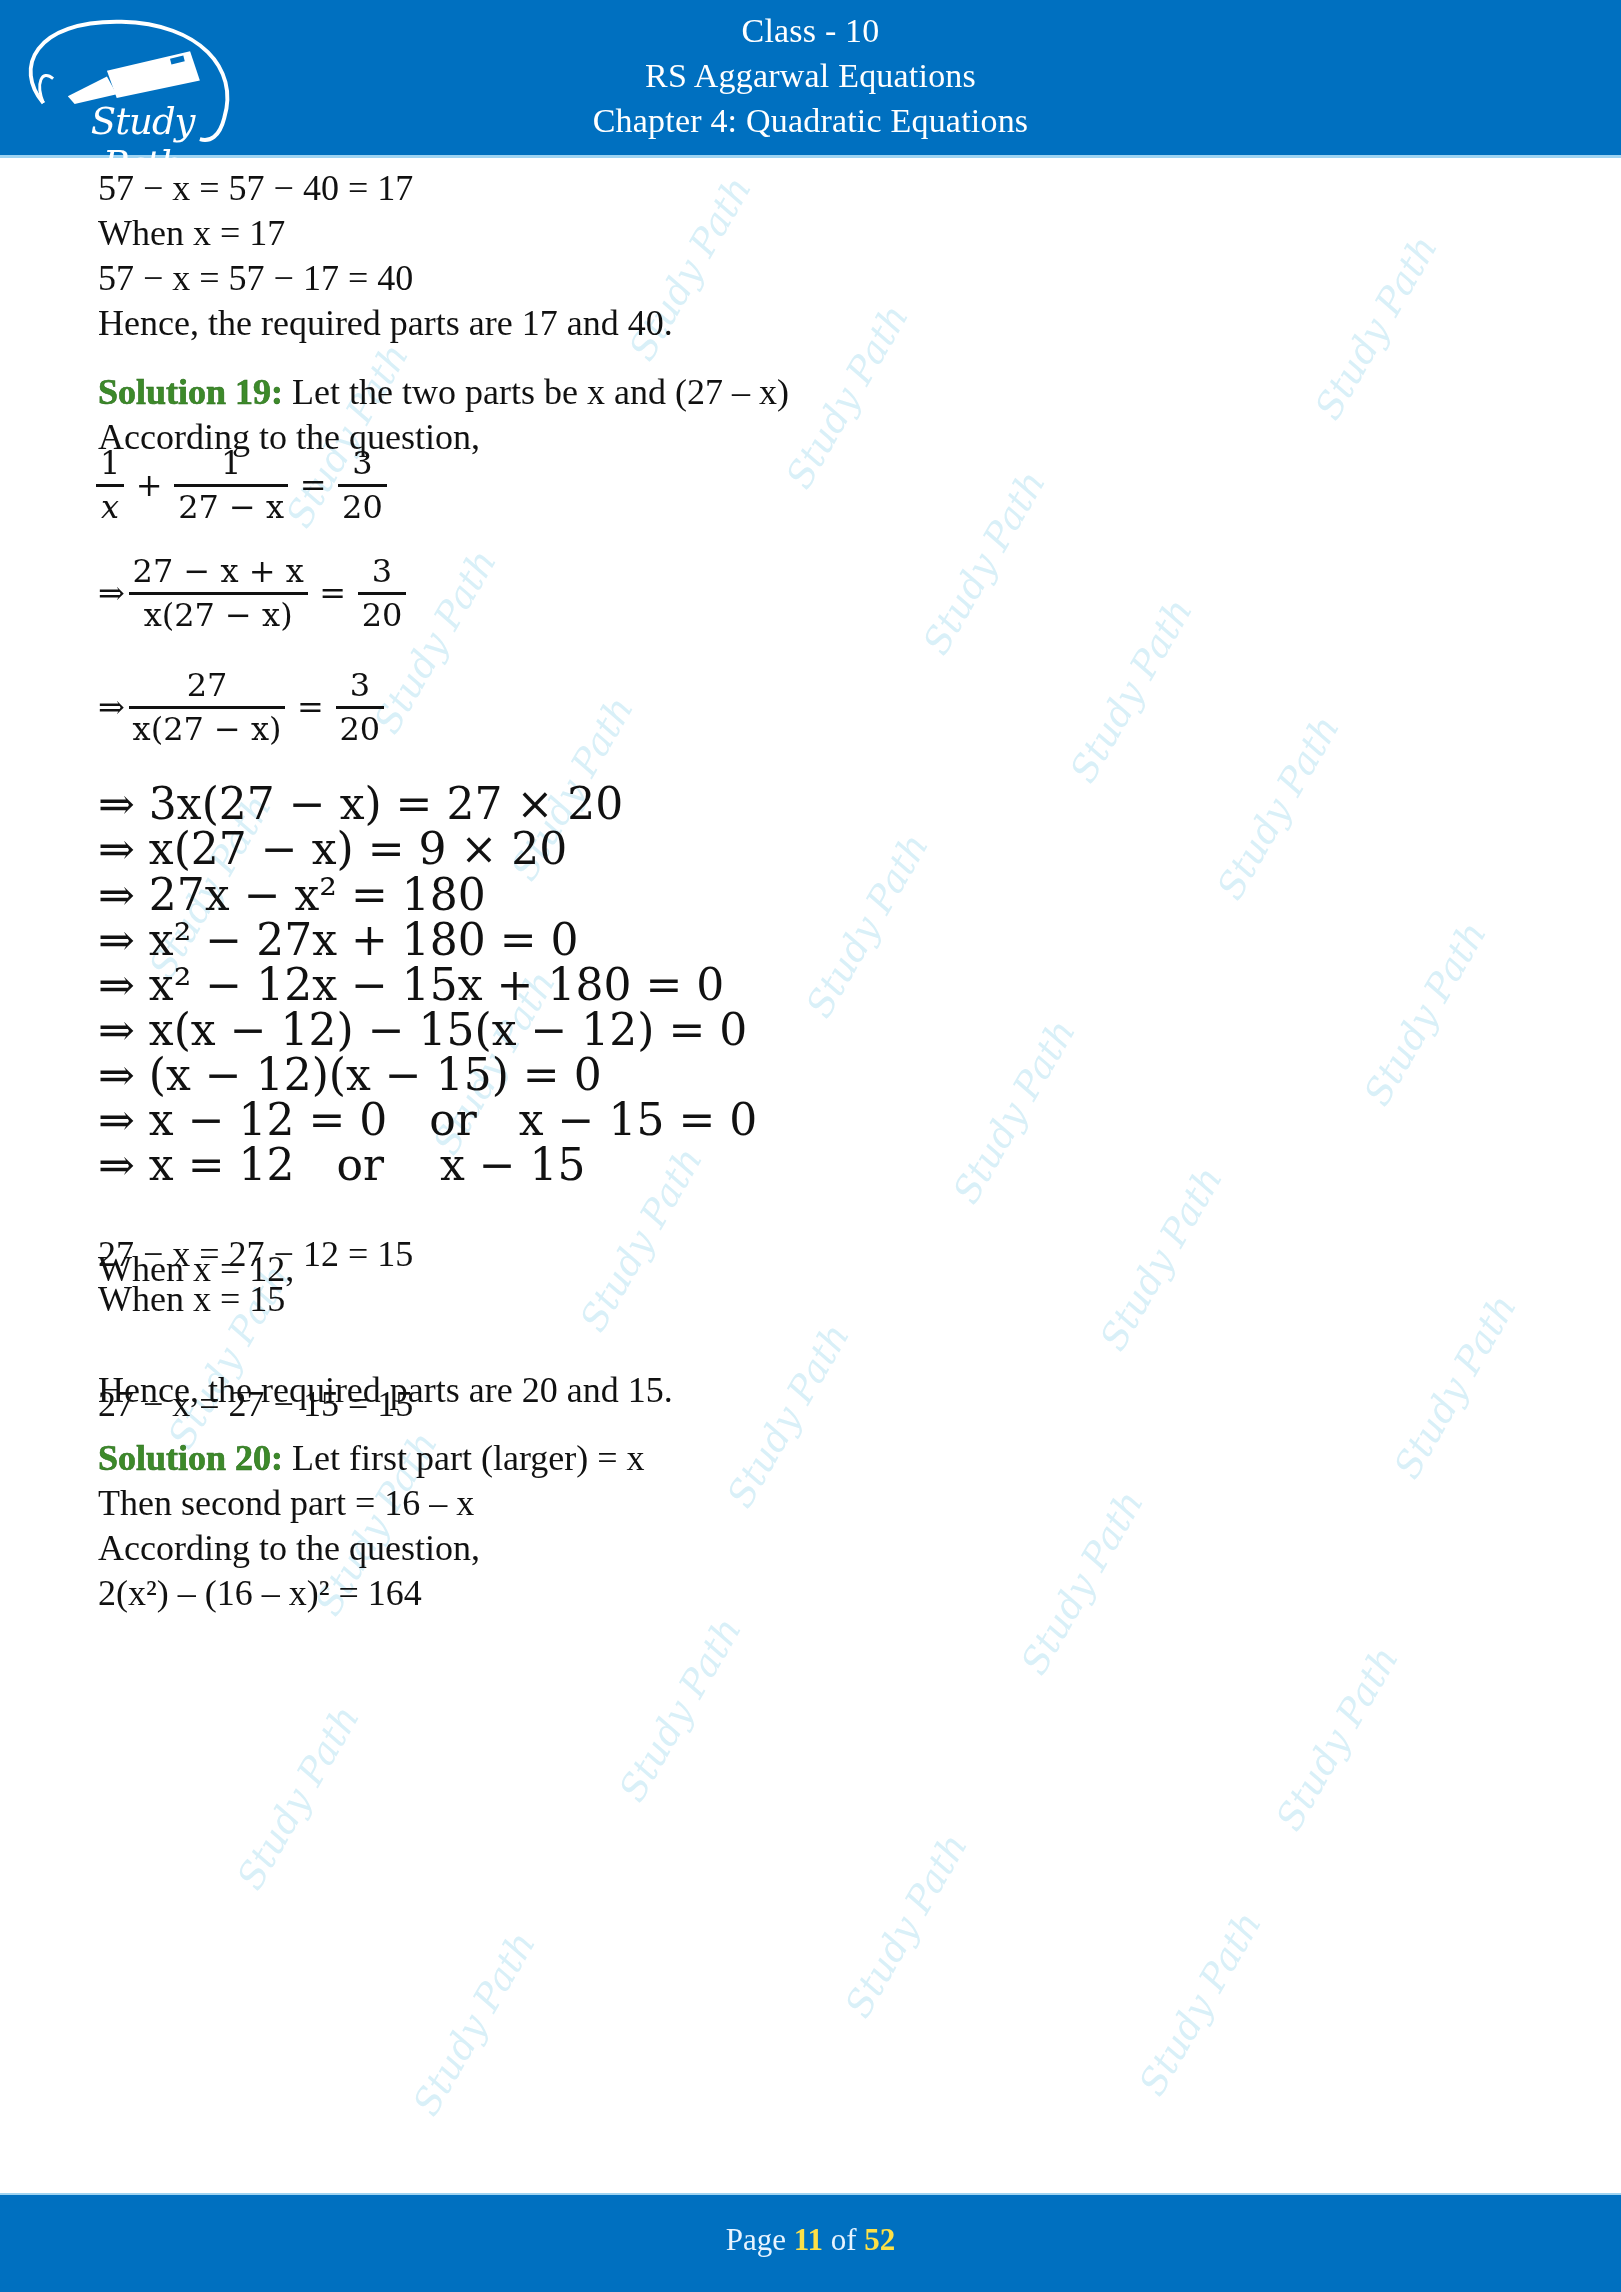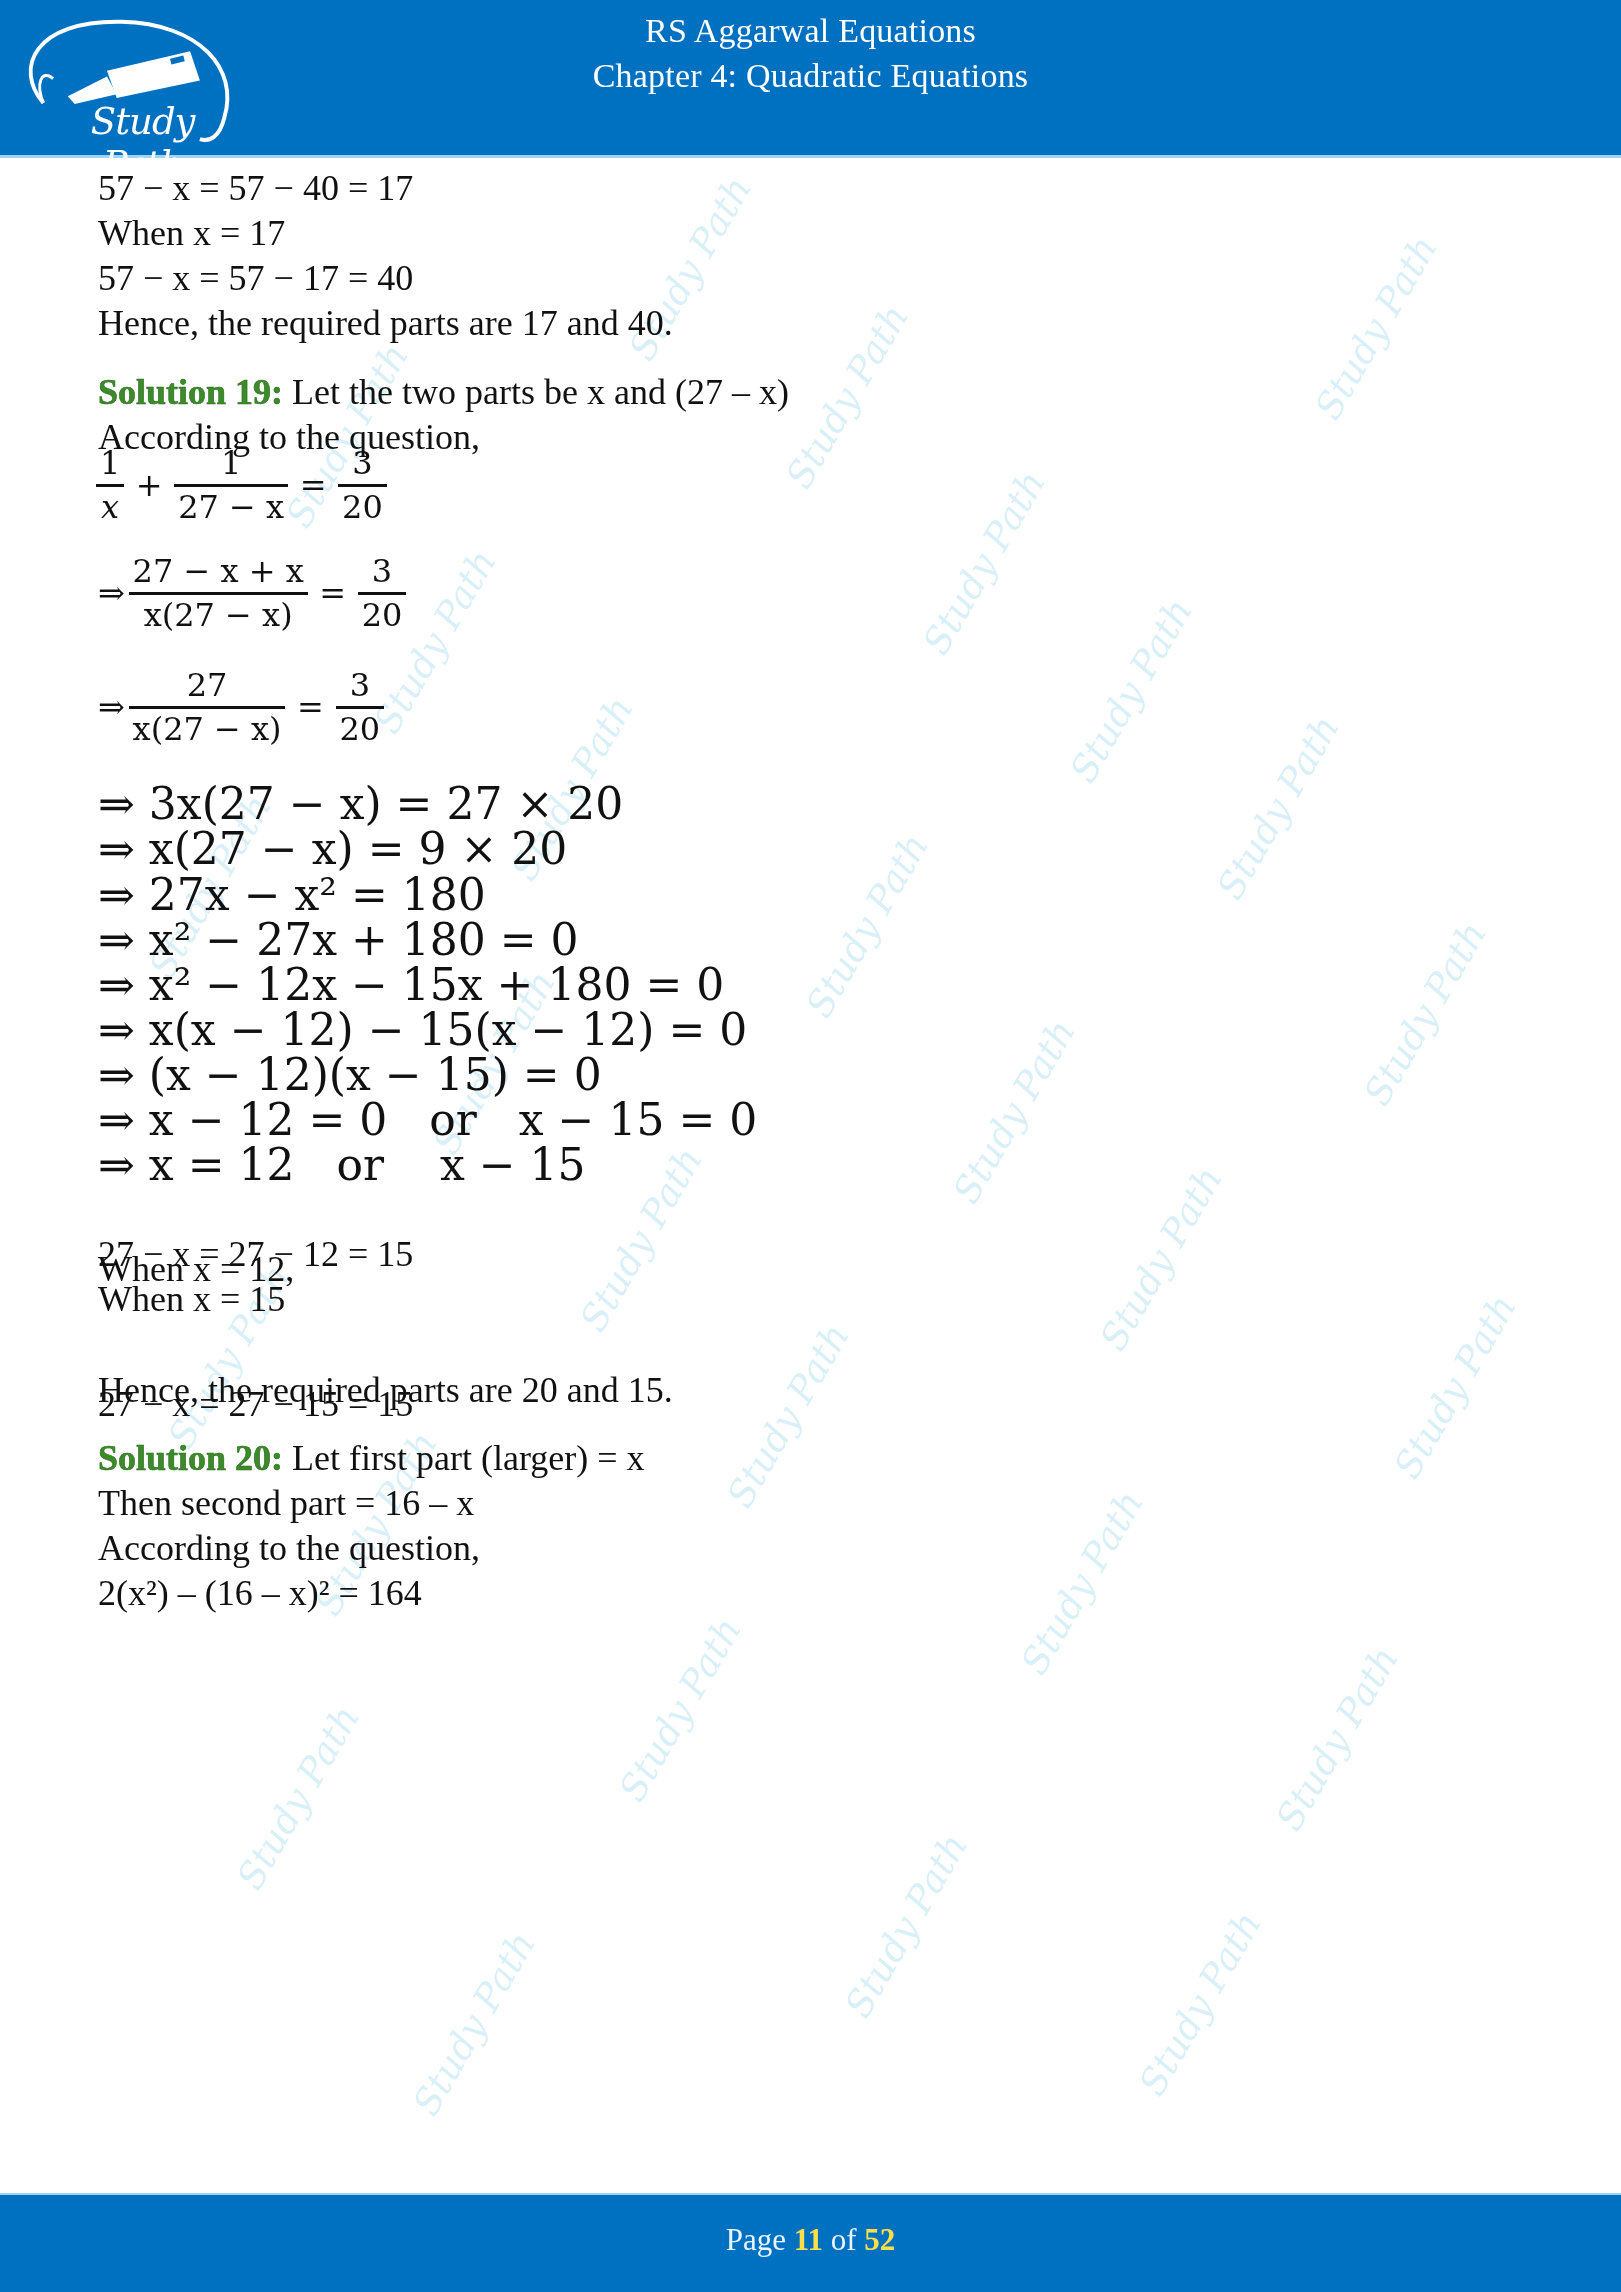--- a/index.html
+++ b/index.html
@@ -66,20 +66,21 @@
     <svg width="225" height="142" viewBox="0 0 230 145">
       <path d="M30 95 C 0 60, 20 10, 110 12 C 190 14, 230 60, 215 110 C 210 130, 200 135, 190 132" fill="none" stroke="#fff" stroke-width="4"></path>
       <path d="M30 95 C 22 75, 28 60, 40 70" fill="none" stroke="#fff" stroke-width="3"></path>
       <polygon points="55,88 95,68 105,86 62,96" fill="#fff"></polygon>
       <polygon points="95,62 180,42 190,72 105,90" fill="#fff"></polygon>
       <rect x="160" y="48" width="14" height="6" fill="#0070c0" transform="rotate(-14 167 51)"></rect>
     </svg>
     <span class="logo-text">Study Path</span>
   </div>
   <div class="titles">
+    <div class="line">Class - 10</div>
     <div class="line">RS Aggarwal Equations</div>
     <div class="line">Chapter 4: Quadratic Equations</div>
   </div>
 </div>
 
 <div class="wm-layer">
   <span class="wm" style="left:588px;top:88px">Study Path</span>
   <span class="wm" style="left:1274px;top:147px">Study Path</span>
   <span class="wm" style="left:245px;top:255px">Study Path</span>
   <span class="wm" style="left:745px;top:216px">Study Path</span>

